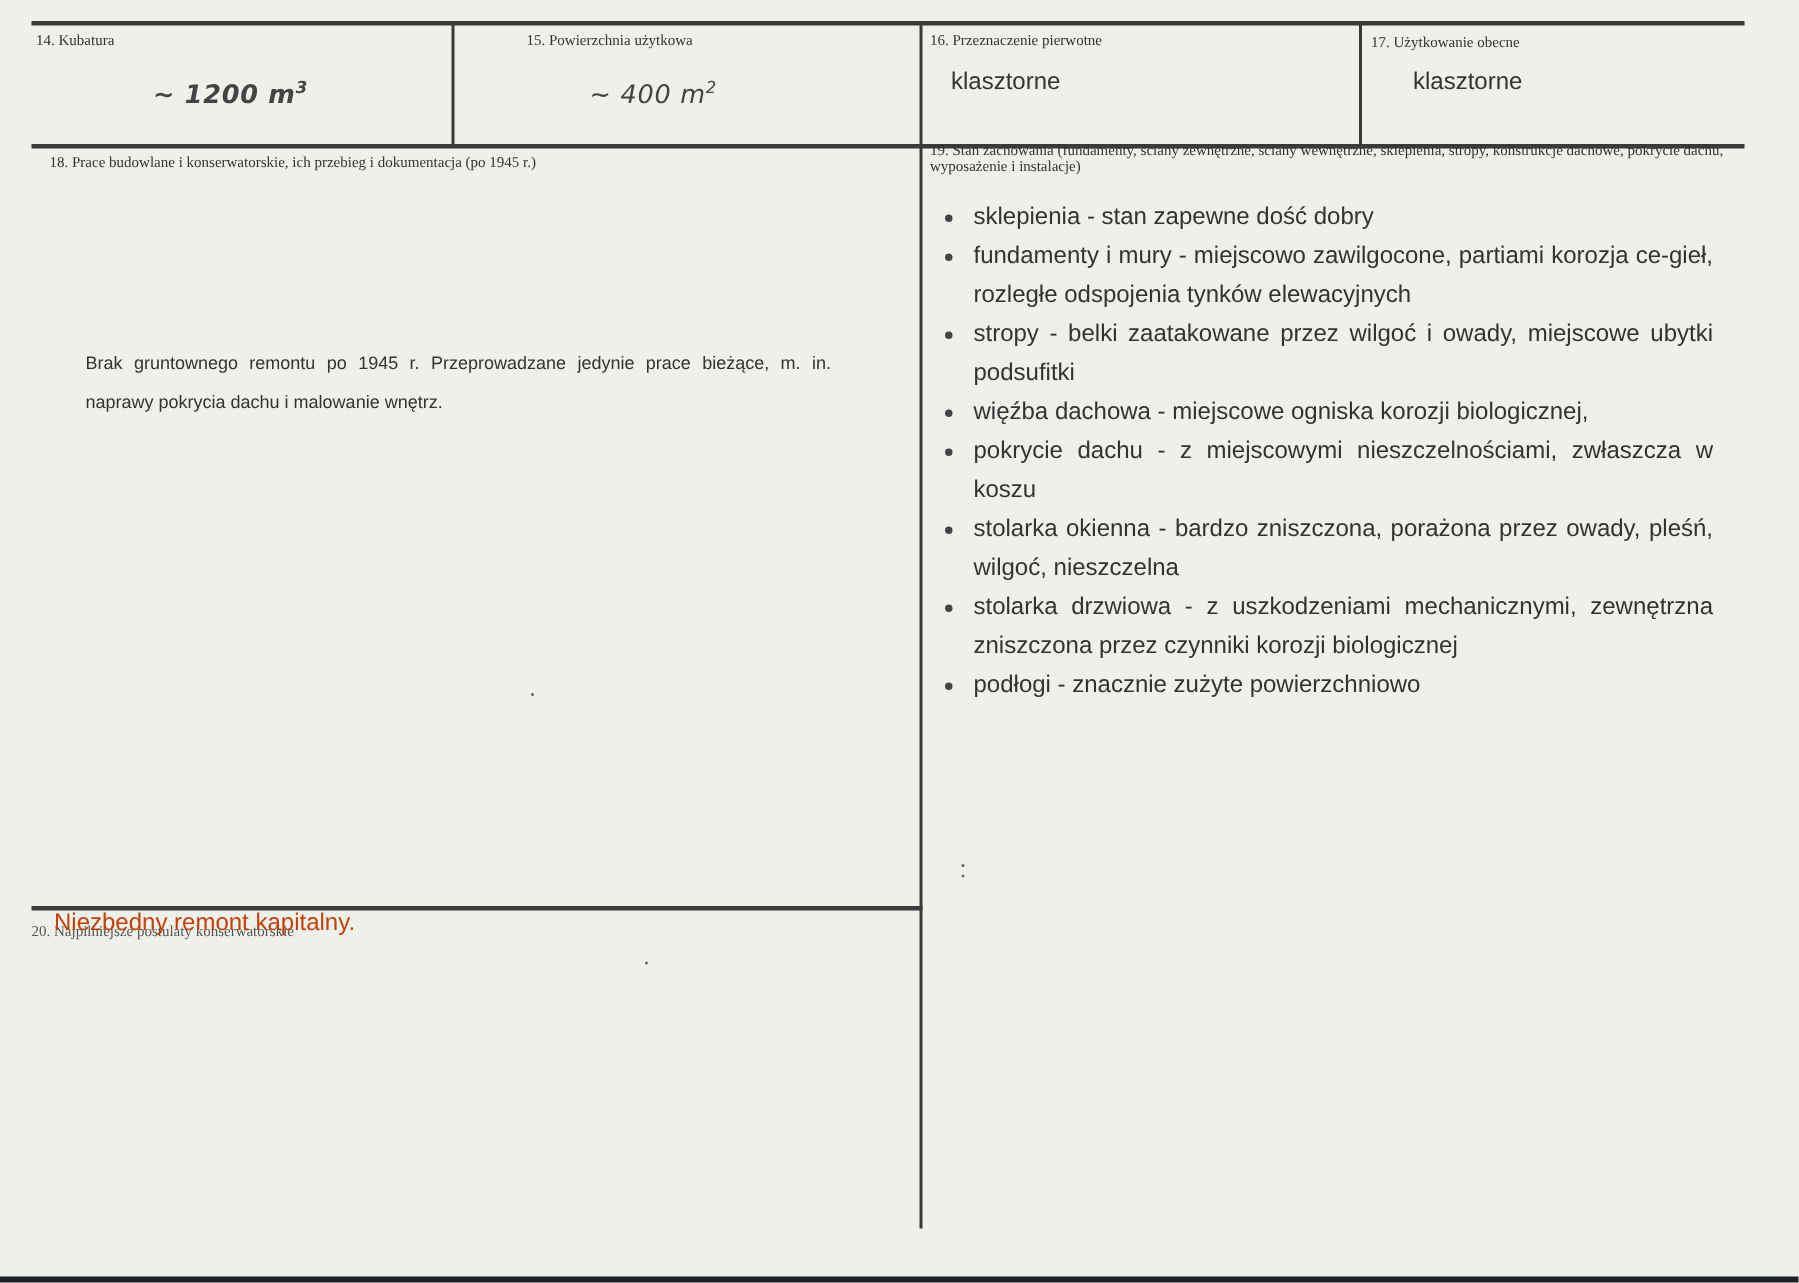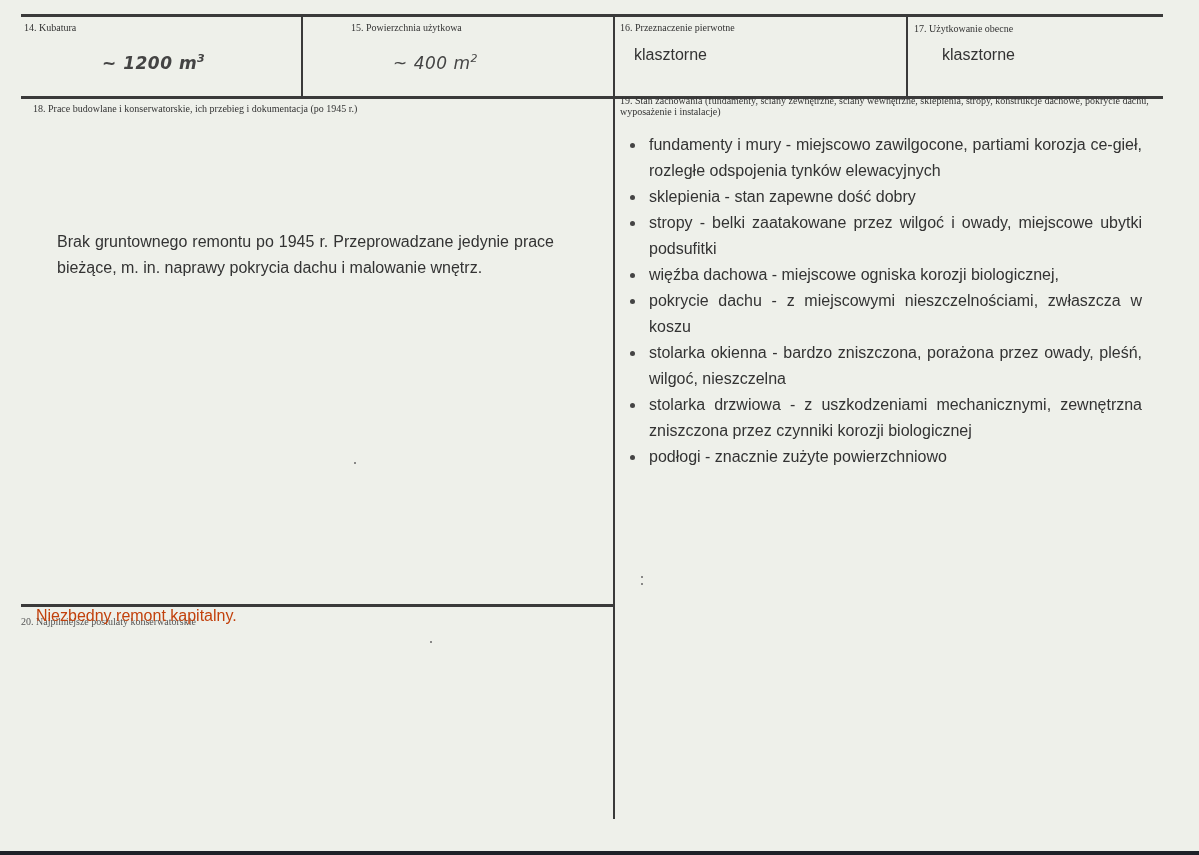--- a/index.html
+++ b/index.html
@@ -20,21 +20,21 @@
     font-style:italic; font-weight:300; font-size:17px; color:#444;
     letter-spacing:0.5px;
   }
   .hand sup { font-size:11px; }
   .typed {
     position:absolute; font-family:"Liberation Sans", sans-serif;
     font-size:16px; color:#333;
   }
   .para {
     position:absolute; font-family:"Liberation Sans", sans-serif;
-    font-size:16px; line-height:26px; color:#333; text-align:justify;
+    font-size:12px; line-height:26px; color:#333; text-align:justify;
   }
   ul.cond {
     position:absolute; left:624px; top:132px; width:518px; margin:0; padding:0;
     list-style:none; font-family:"Liberation Sans", sans-serif;
     font-size:16px; line-height:26px; color:#333;
   }
   ul.cond li { position:relative; padding-left:25px; text-align:justify; }
   ul.cond li .bullet {
     position:absolute; left:6px; top:11px; width:5px; height:5px;
     border-radius:50%; background:#444;
@@ -81,22 +81,22 @@
 </section>
 
 <section>
   <div class="label" style="left:21px; top:103px;margin-left:12px;">18. Prace budowlane i konserwatorskie, ich przebieg i dokumentacja (po 1945 r.)</div>
   <div class="para" style="left:57px; top:229px; width:497px;">Brak gruntownego remontu po 1945 r. Przeprowadzane jedynie prace bieżące, m. in. naprawy pokrycia dachu i malowanie wnętrz.</div>
 </section>
 
 <section>
   <div class="label" style="left:620px; top:95px; width:530px;">19. Stan zachowania (fundamenty, ściany zewnętrzne, ściany wewnętrzne, sklepienia, stropy, konstrukcje dachowe, pokrycie dachu, wyposażenie i instalacje)</div>
   <ul class="cond">
+    <li><span class="bullet"></span><span>sklepienia - stan zapewne dość dobry</span></li>
     <li><span class="bullet"></span><span>fundamenty i mury - miejscowo zawilgocone, partiami korozja ce-gieł, rozległe odspojenia tynków elewacyjnych</span></li>
-    <li><span class="bullet"></span><span>sklepienia - stan zapewne dość dobry</span></li>
     <li><span class="bullet"></span><span>stropy - belki zaatakowane przez wilgoć i owady, miejscowe ubytki podsufitki</span></li>
     <li><span class="bullet"></span><span>więźba  dachowa - miejscowe ogniska korozji biologicznej,</span></li>
     <li><span class="bullet"></span><span>pokrycie dachu - z miejscowymi nieszczelnościami, zwłaszcza w koszu</span></li>
     <li><span class="bullet"></span><span>stolarka  okienna  - bardzo zniszczona, porażona przez owady, pleśń, wilgoć, nieszczelna</span></li>
     <li><span class="bullet"></span><span>stolarka drzwiowa - z uszkodzeniami mechanicznymi, zewnętrzna zniszczona przez czynniki korozji biologicznej</span></li>
     <li><span class="bullet"></span><span>podłogi - znacznie zużyte powierzchniowo</span></li>
   </ul>
 </section>
 
 <section>

